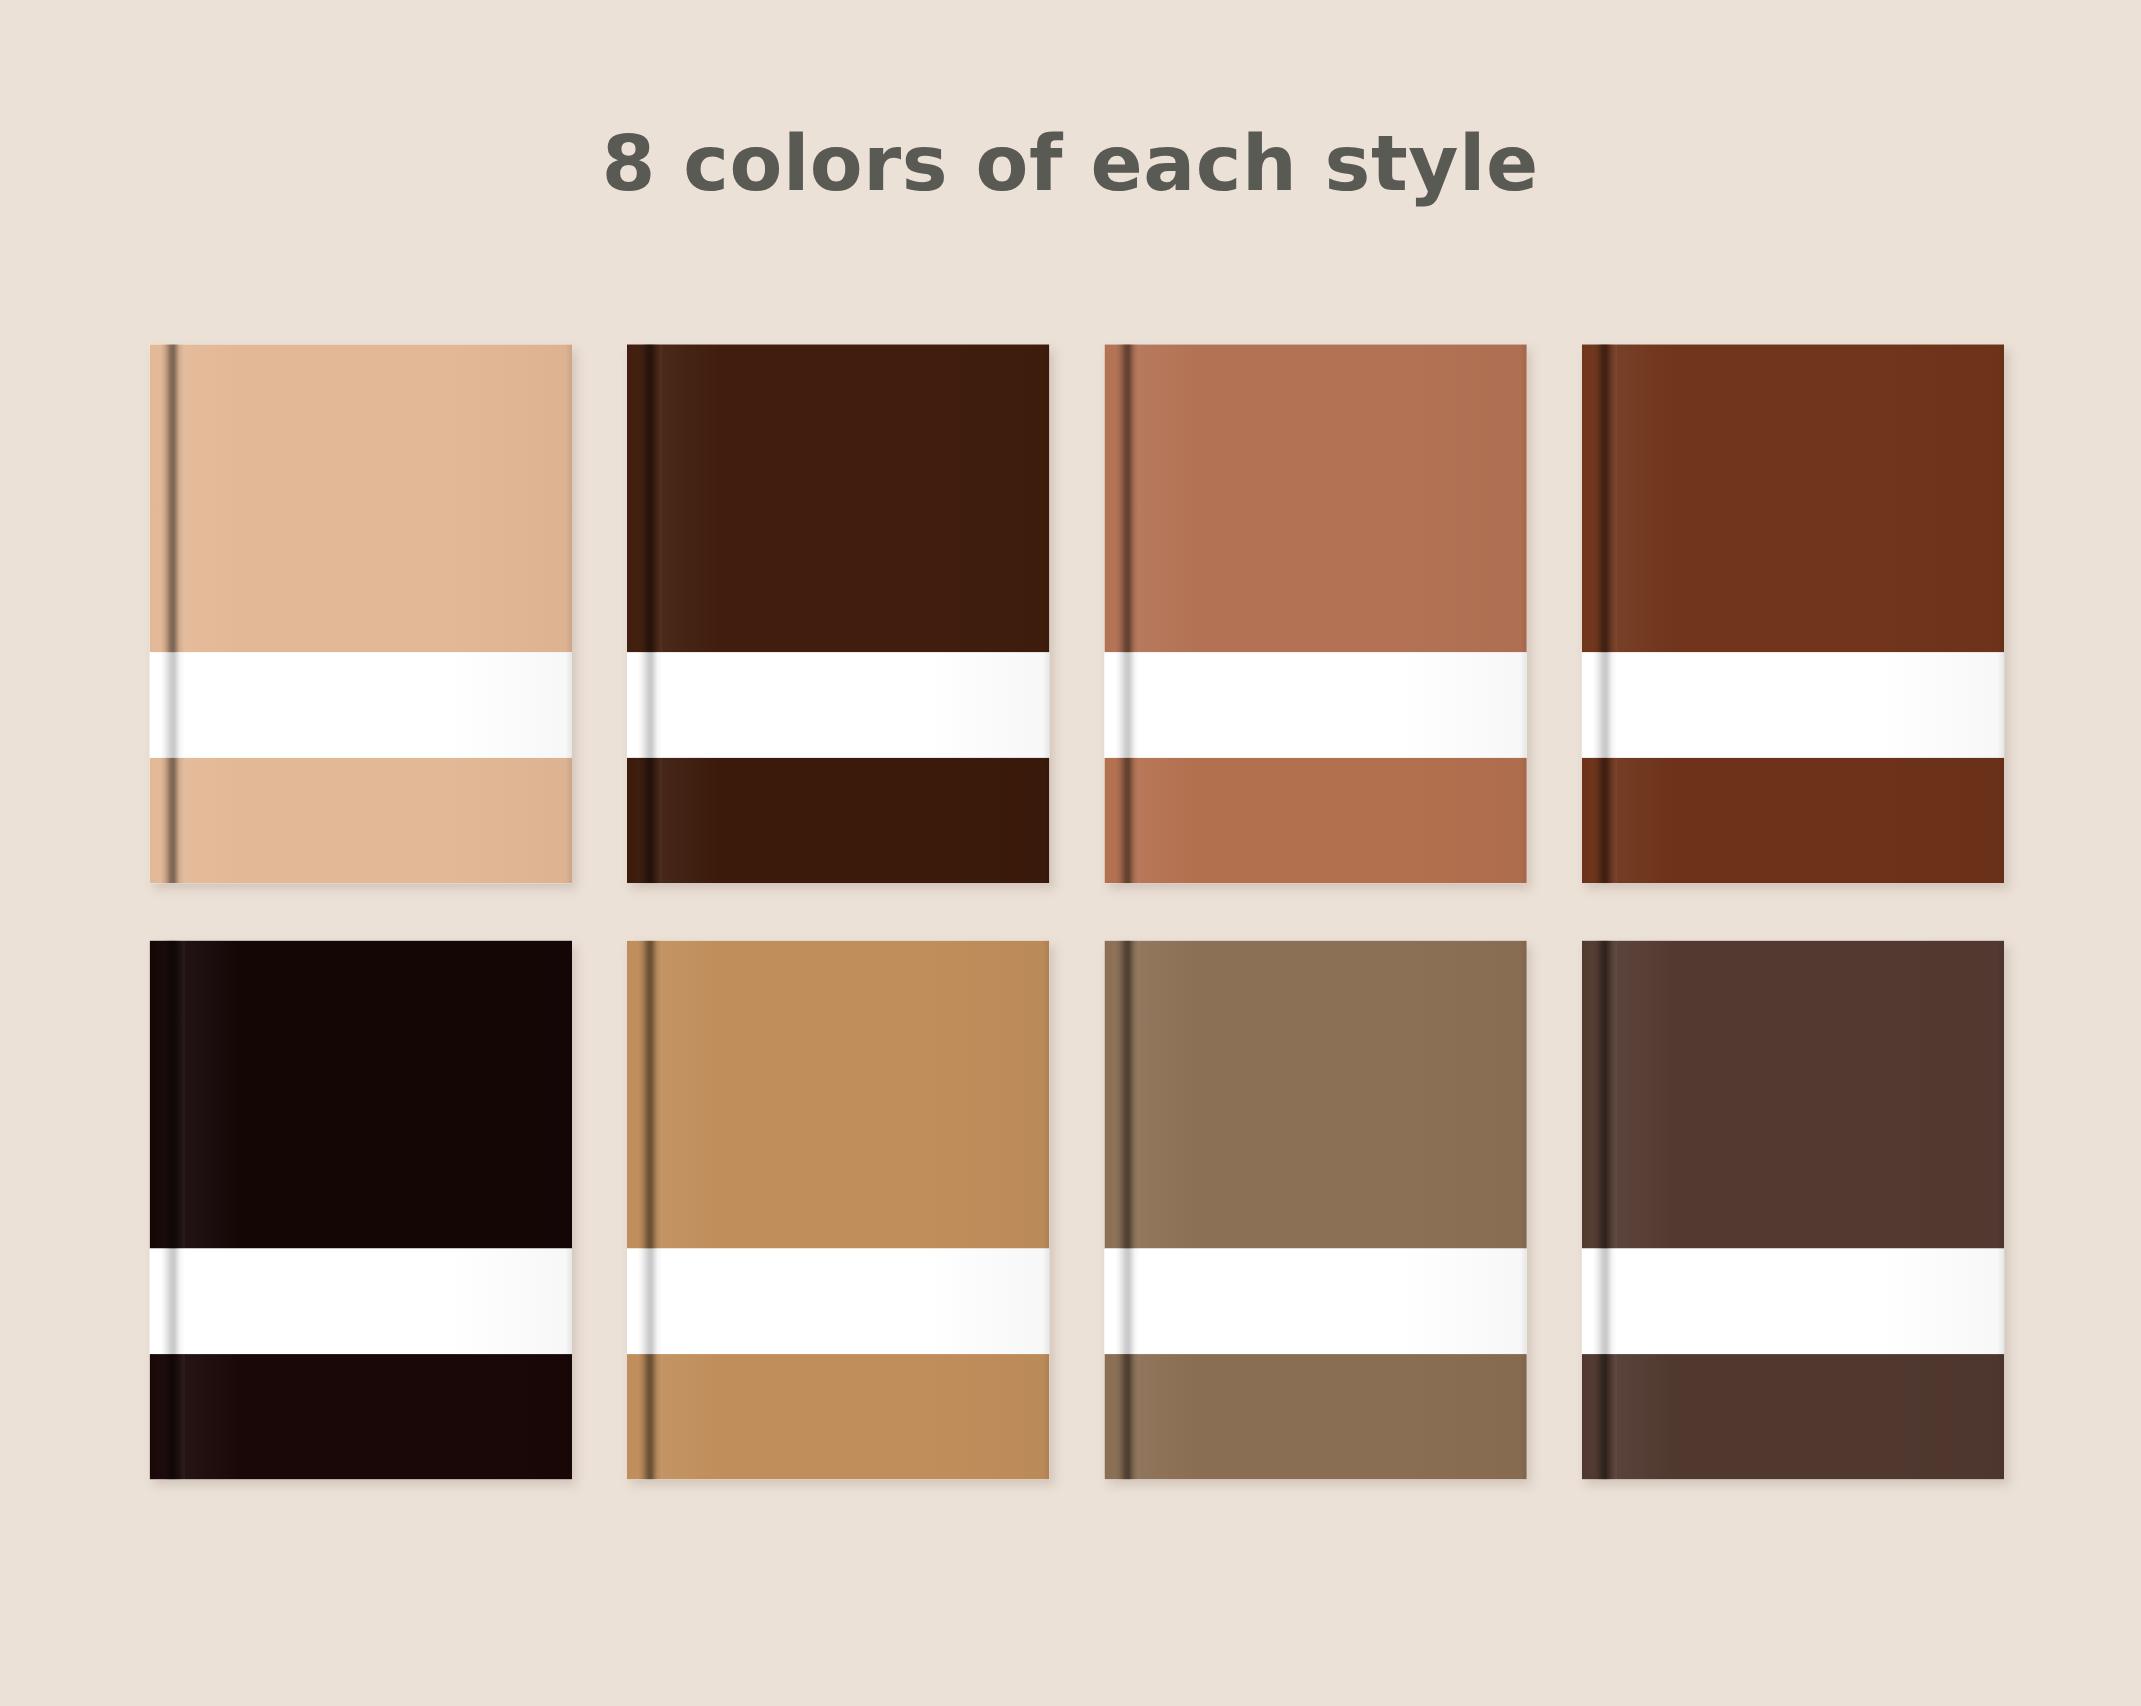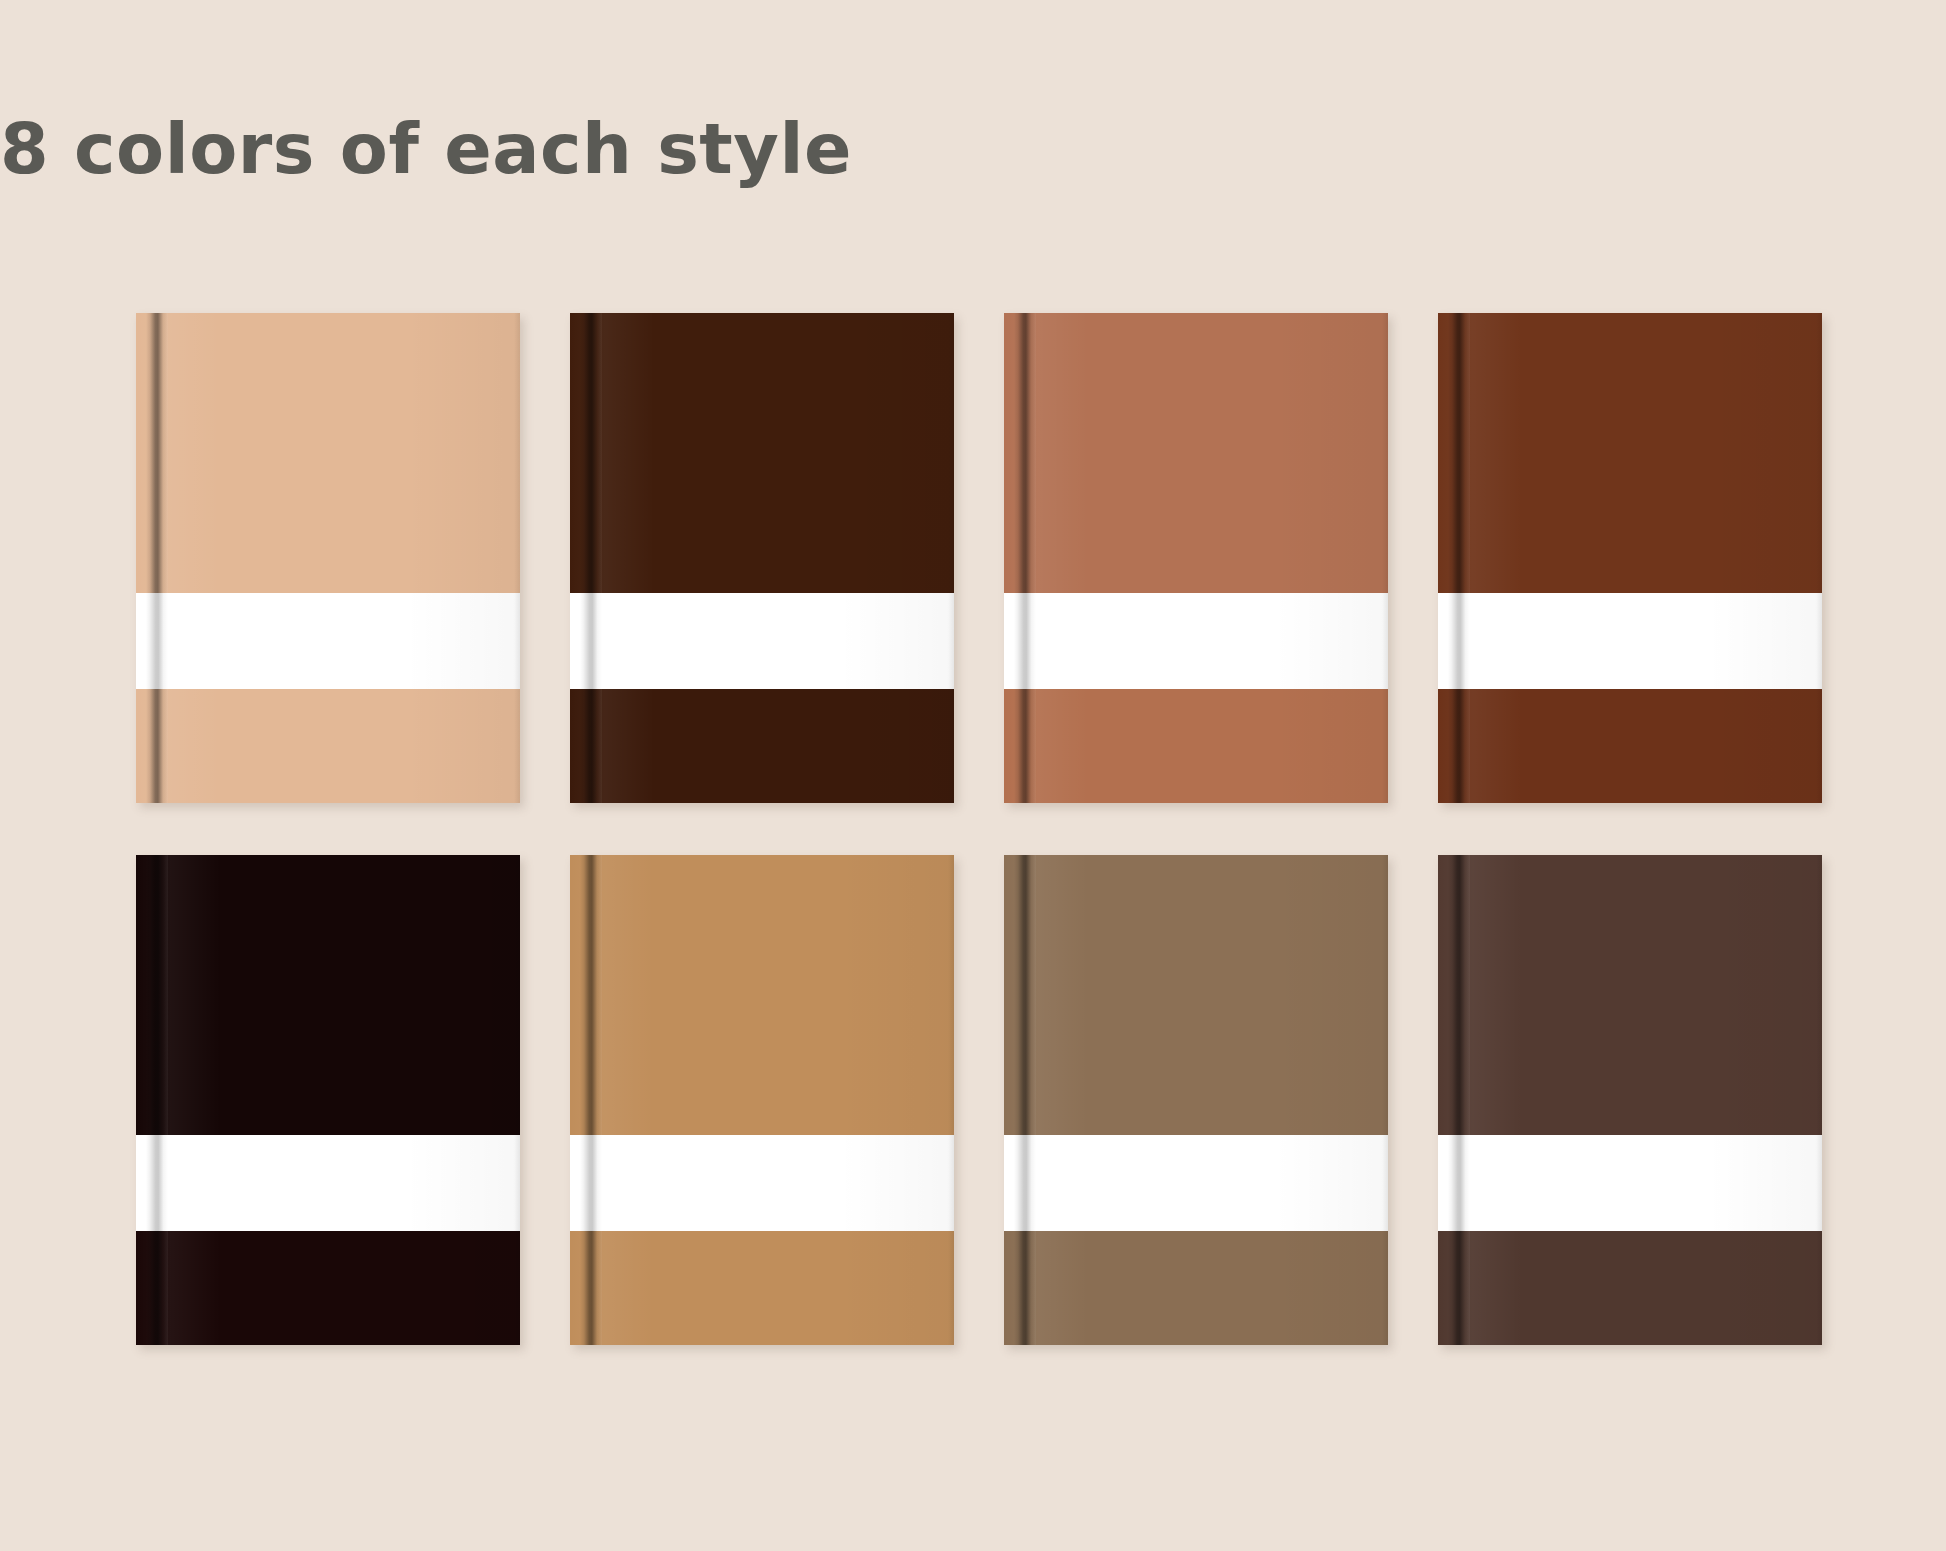--- a/index.html
+++ b/index.html
@@ -16,20 +16,21 @@
     position: relative;
     width: 1946px;
     height: 1551px;
     background: #ece1d7;
   }
   #title {
     position: absolute;
     top: 108px;
     left: 0;
     width: 1946px;
+    text-align: center;
     font-family: "DejaVu Sans", "Liberation Sans", sans-serif;
     font-size: 70px;
     font-weight: bold;
     letter-spacing: 0.5px;
     color: #5a5a55;
     white-space: nowrap;
   }
   #grid {
     position: absolute;
     top: 313px;

